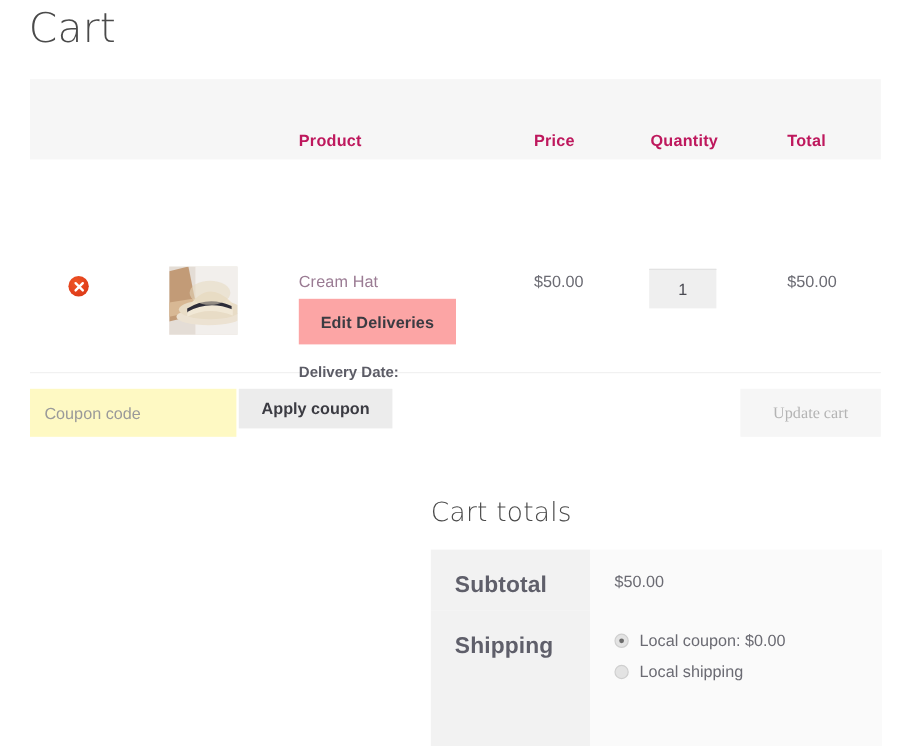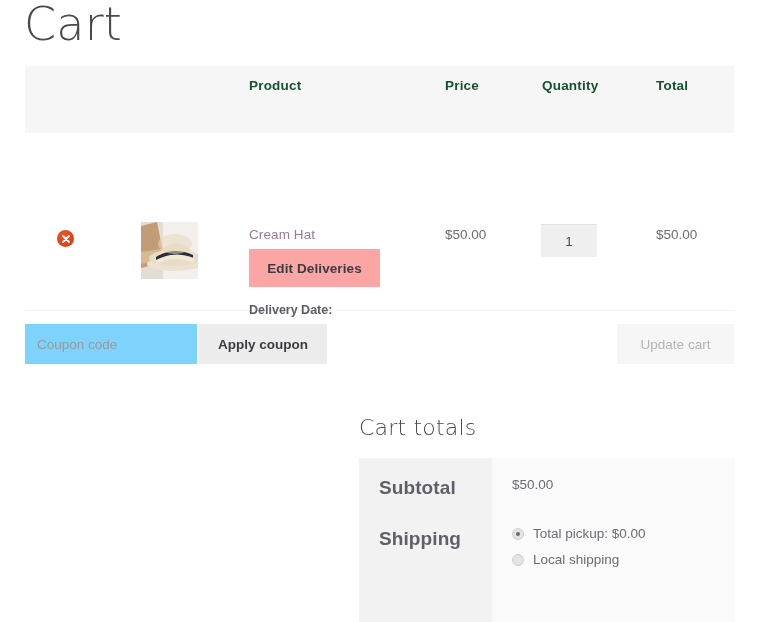--- a/index.html
+++ b/index.html
@@ -17,44 +17,44 @@
     -webkit-font-smoothing: antialiased;
   }
 
   
   .page-title {
     position: absolute;
     left: 24px;
     top: 2px;
     font-family: "DejaVu Sans", sans-serif;
     font-weight: 300;
-    font-size: 46px;
+    font-size: 34px;
     line-height: 44px;
     letter-spacing: 0.2px;
     color: #4a4a4a;
   }
 
   
   .cart-table {
     position: absolute;
     left: 25px;
     top: 66px;
     width: 709px;
   }
   .cart-head {
     height: 67px;
     background: #f6f6f6;
     position: relative;
   }
   .cart-head .th {
     position: absolute;
-    top: 12px;
+    top: 44px;
     font-size: 13.5px;
     font-weight: bold;
-    color: #14532d;
+    color: #be185d;
     letter-spacing: .2px;
   }
   .th-product  { left: 224px; }
   .th-price    { left: 420px; }
   .th-quantity { left: 517px; }
   .th-total    { left: 631px; }
 
   .cart-row {
     position: relative;
     height: 177px;
@@ -163,52 +163,52 @@
     top: 324px;
     width: 709px;
     height: 40px;
   }
   .coupon-input {
     position: absolute;
     left: 0;
     top: 0;
     width: 172px;
     height: 40px;
-    background: #7dd3fc;
+    background: #fef9c3;
     border: 0;
     padding: 0 12px;
     box-sizing: border-box;
     font-family: "Liberation Sans", sans-serif;
     font-size: 13.5px;
     color: #606060;
   }
   .coupon-input::placeholder { color: #9a9a9a; opacity: 1; }
   .apply-coupon {
     position: absolute;
     left: 174px;
     top: 0;
     width: 128px;
-    height: 40px;
+    height: 33px;
     background: #ececec;
     border: 0;
     font-family: "Liberation Sans", sans-serif;
     font-size: 13.5px;
     font-weight: bold;
     color: #3b3b42;
     cursor: pointer;
   }
   .update-cart {
     position: absolute;
     left: 592px;
     top: 0;
     width: 117px;
     height: 40px;
     background: #f6f6f6;
     border: 0;
-    font-family: Liberation Sans, sans-serif;
+    font-family: Liberation Serif, serif;
     font-size: 13.5px;
     color: #b4b4b4;
     cursor: default;
   }
 
   
   .totals-title {
     position: absolute;
     left: 359px;
     top: 415px;
@@ -383,21 +383,21 @@
     <div class="subtotal-value">$50.00</div>
   </div>
 
   <div class="totals-row row-shipping">
     <div class="label-cell">
       <div class="label-text">Shipping</div>
     </div>
     <div class="value-cell"></div>
 
     <div class="ship-option ship-opt-1">
-      <span class="radio checked"></span><span>Total pickup: $0.00</span>
+      <span class="radio checked"></span><span>Local coupon: $0.00</span>
     </div>
 
     <div class="ship-option ship-opt-2">
       <span class="radio"></span><span>Local shipping</span>
     </div>
 
   </div>
 </div>
 
 </body></html>

